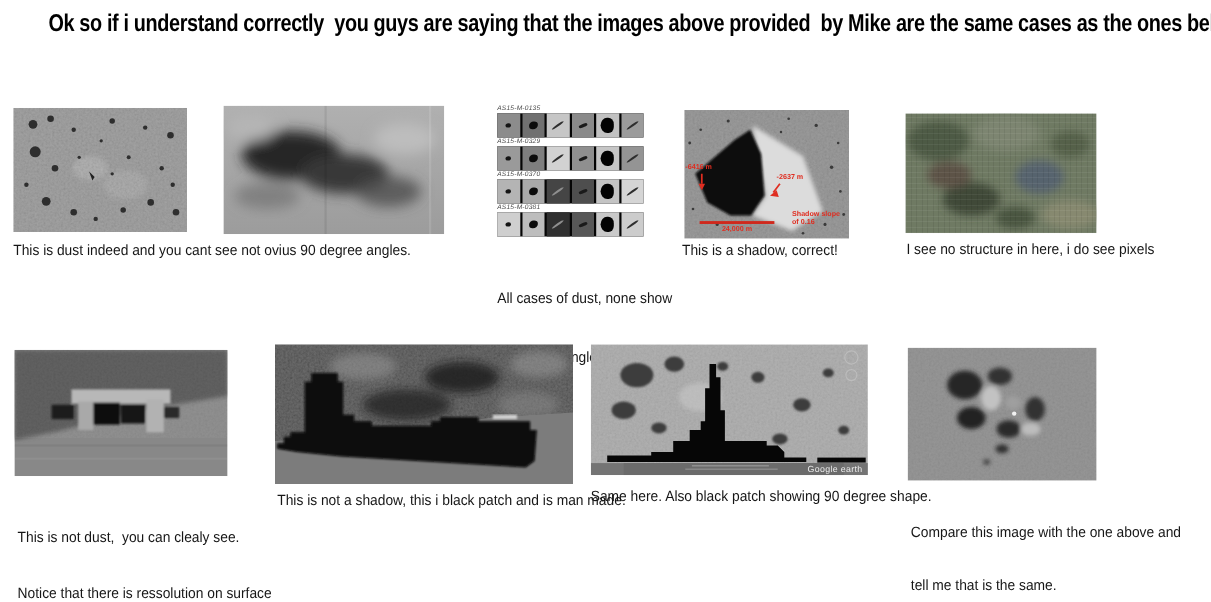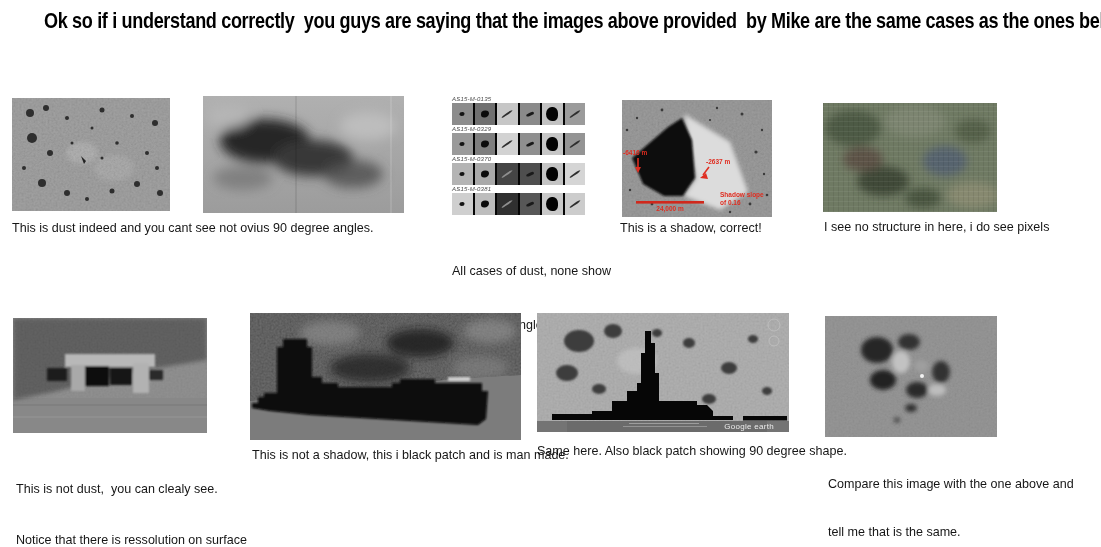--- a/index.html
+++ b/index.html
@@ -319,21 +319,21 @@
       </g>
       <path d="M15,106 L15,101 L55,101 L55,98 L75,98 L75,88 L90,88 L90,78 L100,78 L100,70 L104,70
                L104,40 L108,40 L108,18 L114,18 L114,30 L118,30 L118,60 L122,60 L122,88 L160,88
                L160,92 L170,92 L176,98 L176,103 L196,103 L196,107 L15,107 Z" fill="#060606"></path>
       <rect x="206" y="103" width="44" height="4.5" fill="#060606"></rect>
       <rect x="0" y="108" width="252" height="11" fill="#747474"></rect>
       <rect x="30" y="108" width="200" height="11" fill="#6b6b6b"></rect>
       <rect x="92" y="110" width="70" height="1" fill="#cfcfcf" opacity=".5"></rect>
       <rect x="86" y="113" width="84" height="1" fill="#cfcfcf" opacity=".4"></rect>
     </svg>
-    <span class="watermark" style="right:15px;bottom:1px">Google earth</span>
+    <span class="watermark" style="right:5px;bottom:1px">Google earth</span>
   </figure>
   <div class="caption" style="left:537px;top:442px">Same here. Also black patch showing 90 degree shape.</div>
 
   <figure class="panel" style="left:825px;top:316px;width:172px;height:121px;margin:0">
     <svg width="172" height="121">
       <rect width="172" height="121" fill="#8d8d8d"></rect>
       <rect width="172" height="121" filter="url(#noiseG)" opacity=".3"></rect>
       <g filter="url(#b2)">
         <ellipse cx="52" cy="34" rx="16" ry="13" fill="#262626"></ellipse>
         <ellipse cx="84" cy="26" rx="11" ry="8" fill="#303030"></ellipse>

